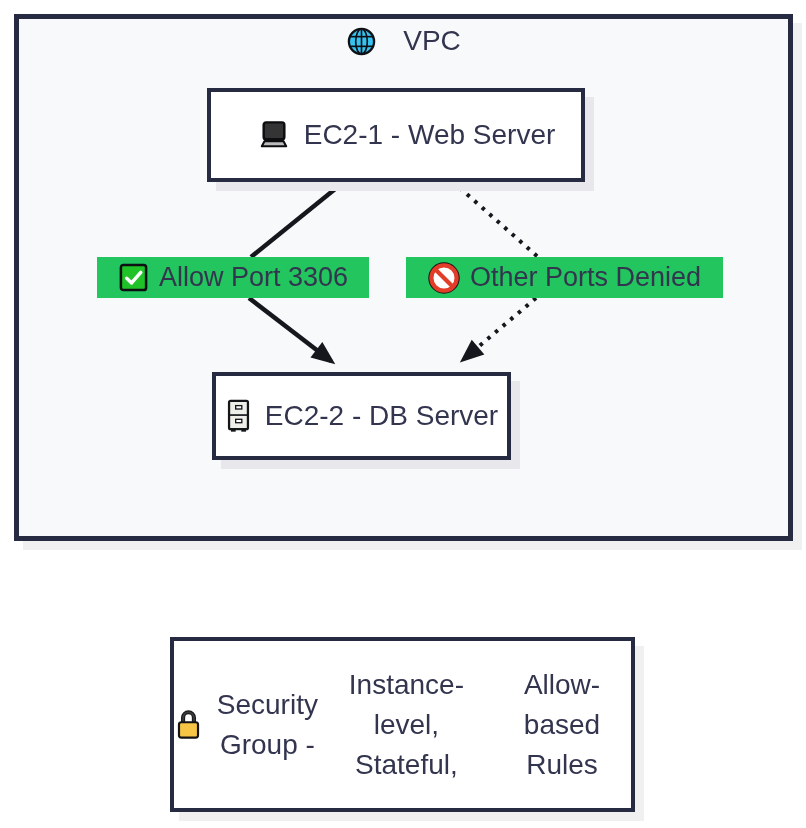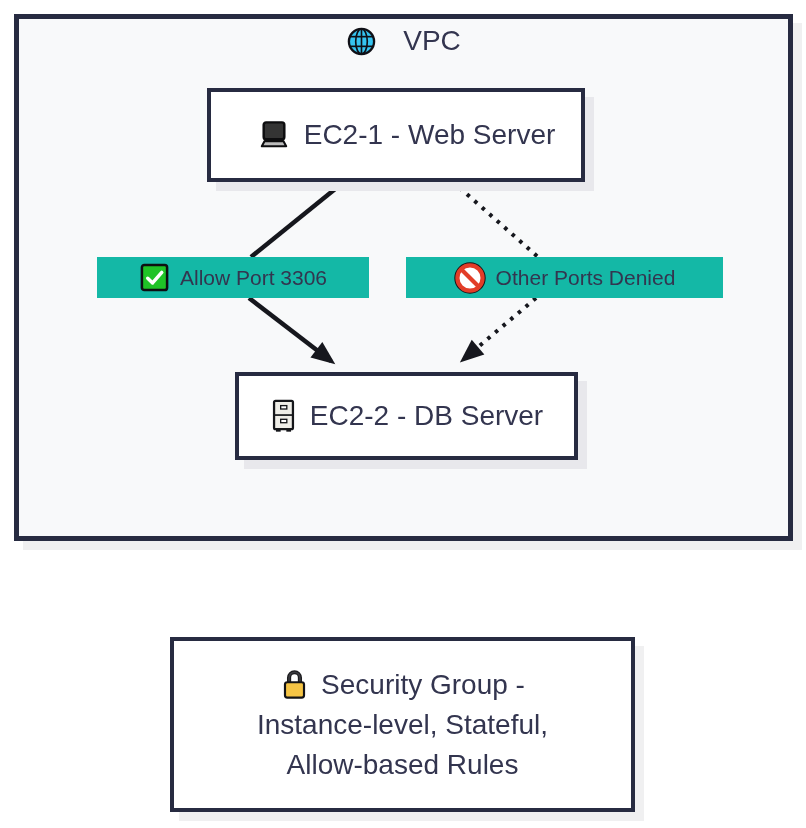--- a/index.html
+++ b/index.html
@@ -17,33 +17,33 @@
     left:14px;top:21px;width:779px;height:40px;z-index:2;
     display:flex;align-items:center;justify-content:center;gap:26px;
     font-size:28px;
   }
   .node{
     border:4px solid #272b41;background:#ffffff;z-index:2;
     display:flex;align-items:center;justify-content:center;gap:13px;
     font-size:28px;box-shadow:9px 9px 0 #e8e8ec;
   }
   .node-ec2-1{left:207px;top:88px;width:378px;height:94px;padding-left:20px;}
-  .node-ec2-2{left:235px;top:372px;width:343px;height:88px;}
+  .node-ec2-2{left:212px;top:372px;width:299px;height:88px;}
   .edge-label{
-    background:#14b8a6;z-index:2;height:41px;
+    background:#22c55e;z-index:2;height:41px;
     display:flex;align-items:center;justify-content:center;gap:10px;
-    font-size:21px;white-space:nowrap;
+    font-size:27px;white-space:nowrap;
   }
   .edge-label-allow{left:97px;top:257px;width:272px;}
   .edge-label-deny{left:406px;top:257px;width:317px;}
   .node-sg{
     left:170px;top:637px;width:465px;height:175px;
     border:4px solid #272b41;background:#ffffff;
     box-shadow:9px 9px 0 #f0f0f1;
-    display:flex;flex-direction:column;align-items:center;justify-content:center;
+    display:flex;flex-direction:row;align-items:center;justify-content:center;
     font-size:28px;line-height:40px;text-align:center;
   }
   .sg-line1{display:flex;align-items:center;gap:12px;}
   .edges-svg{left:0;top:0;width:806px;height:828px;z-index:1;pointer-events:none;}
   .icon{display:inline-flex;align-items:center;justify-content:center;flex:0 0 auto;}
 </style>
 </head>
 <body>
 
 <div class="canvas">

